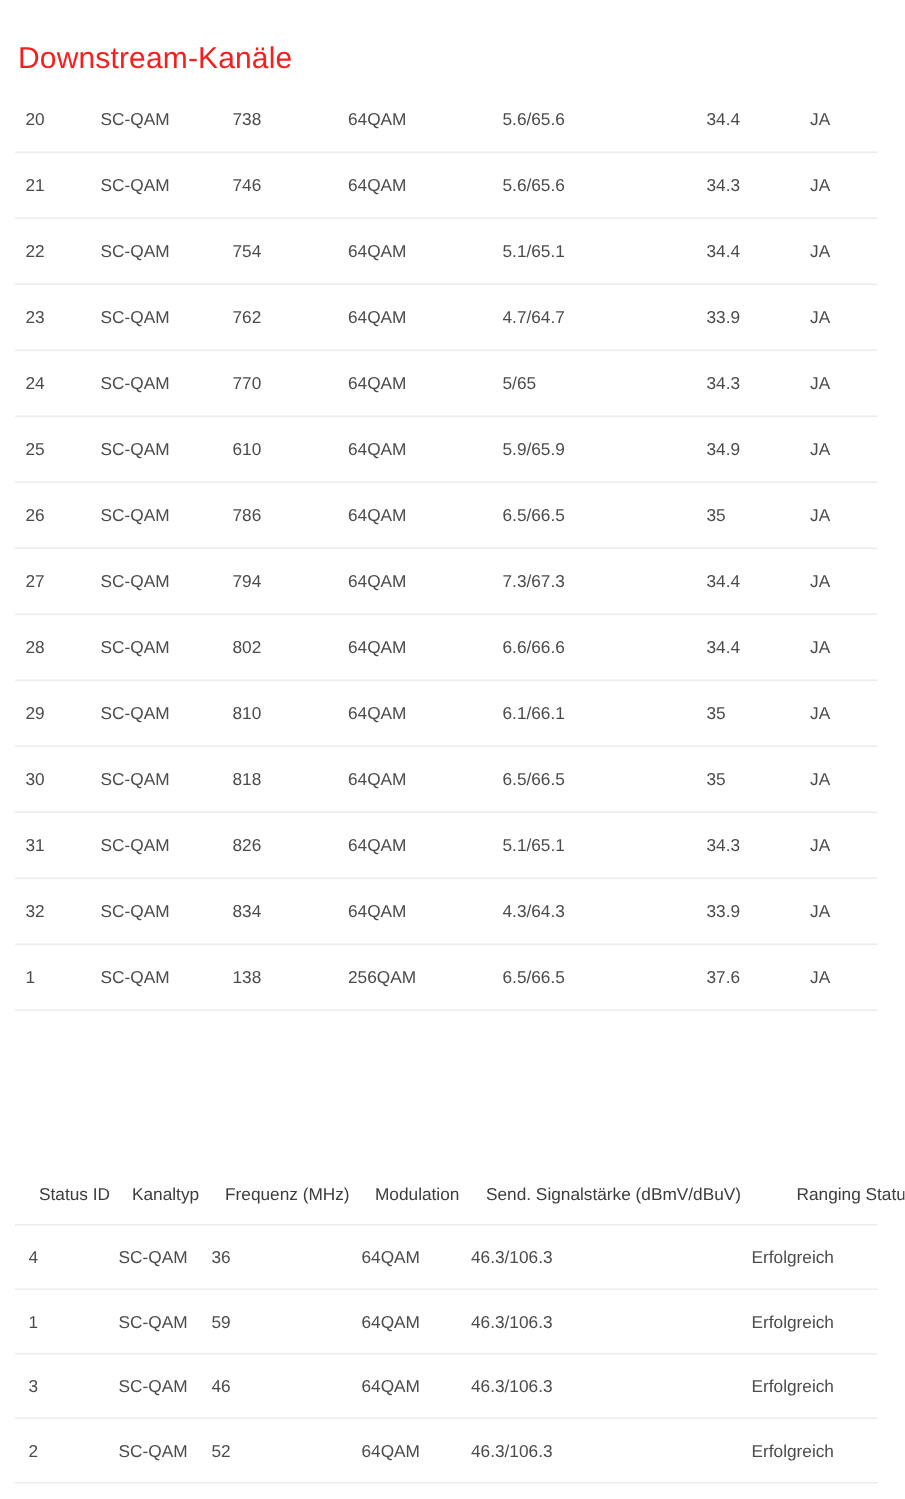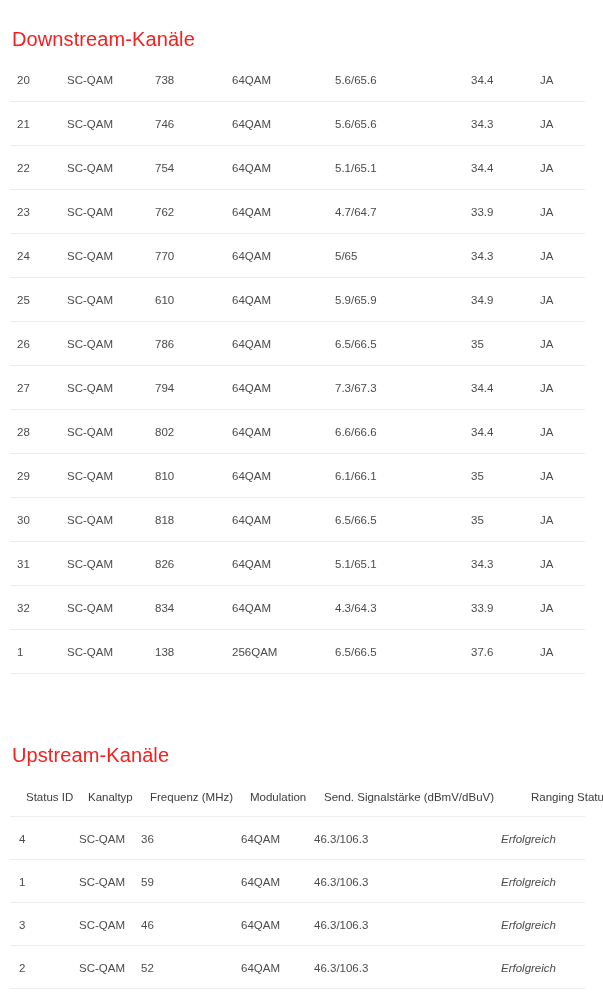--- a/index.html
+++ b/index.html
@@ -96,21 +96,21 @@
   #downstream-table .hrow .ds-h2 { left: 349px; }
   #downstream-table .hrow .ds-h3 { left: 484px; }
   #downstream-table .hrow .ds-h4 { left: 551px; }
 
   
   .us-c0 { left: 9px;   }  
   .us-c1 { left: 69px;  }  
   .us-c2 { left: 131px; }  
   .us-c3 { left: 231px; }  
   .us-c4 { left: 304px; }  
-  .us-c5 { left: 491px; font-style: italic; }  
+  .us-c5 { left: 491px; }  
 
   #upstream-table .hrow .us-h0 { left: 16px;  }
   #upstream-table .hrow .us-h1 { left: 78px;  }
   #upstream-table .hrow .us-h2 { left: 140px; }
   #upstream-table .hrow .us-h3 { left: 240px; }
   #upstream-table .hrow .us-h4 { left: 314px; }
   #upstream-table .hrow .us-h5 { left: 521px; }
 
   #upstream-table .brow { height: 43px; }
   #upstream-table .brow .cell { top: 15px; }
@@ -263,21 +263,20 @@
       <div class="cell ds-c1">SC-QAM</div>
       <div class="cell ds-c2">138</div>
       <div class="cell ds-c3">256QAM</div>
       <div class="cell ds-c4">6.5/66.5</div>
       <div class="cell ds-c5">37.6</div>
       <div class="cell ds-c6">JA</div>
     </div>
 
   </div>
 
-  <div class="section-title" id="upstream-title">Upstream-Kanäle</div>
 
   <div class="table" id="upstream-table">
 
     <div class="row hrow">
       <div class="cell us-h0">Status ID</div>
       <div class="cell us-h1">Kanaltyp</div>
       <div class="cell us-h2">Frequenz (MHz)</div>
       <div class="cell us-h3">Modulation</div>
       <div class="cell us-h4">Send. Signalstärke (dBmV/dBuV)</div>
       <div class="cell us-h5">Ranging Status</div>

